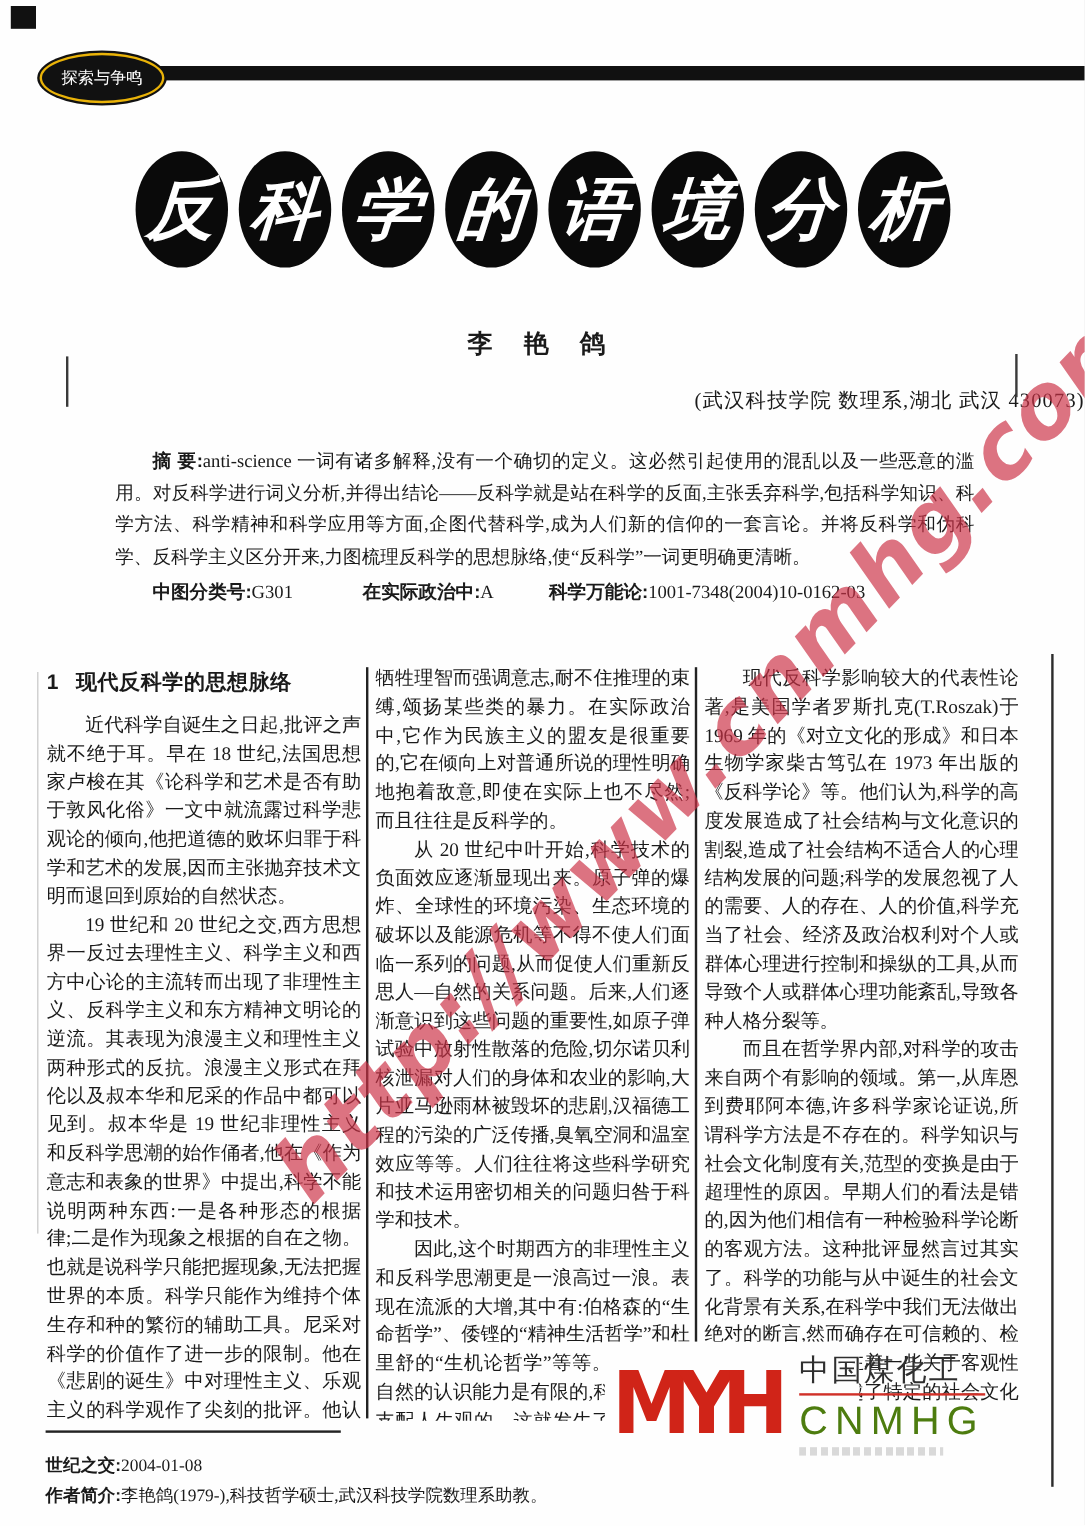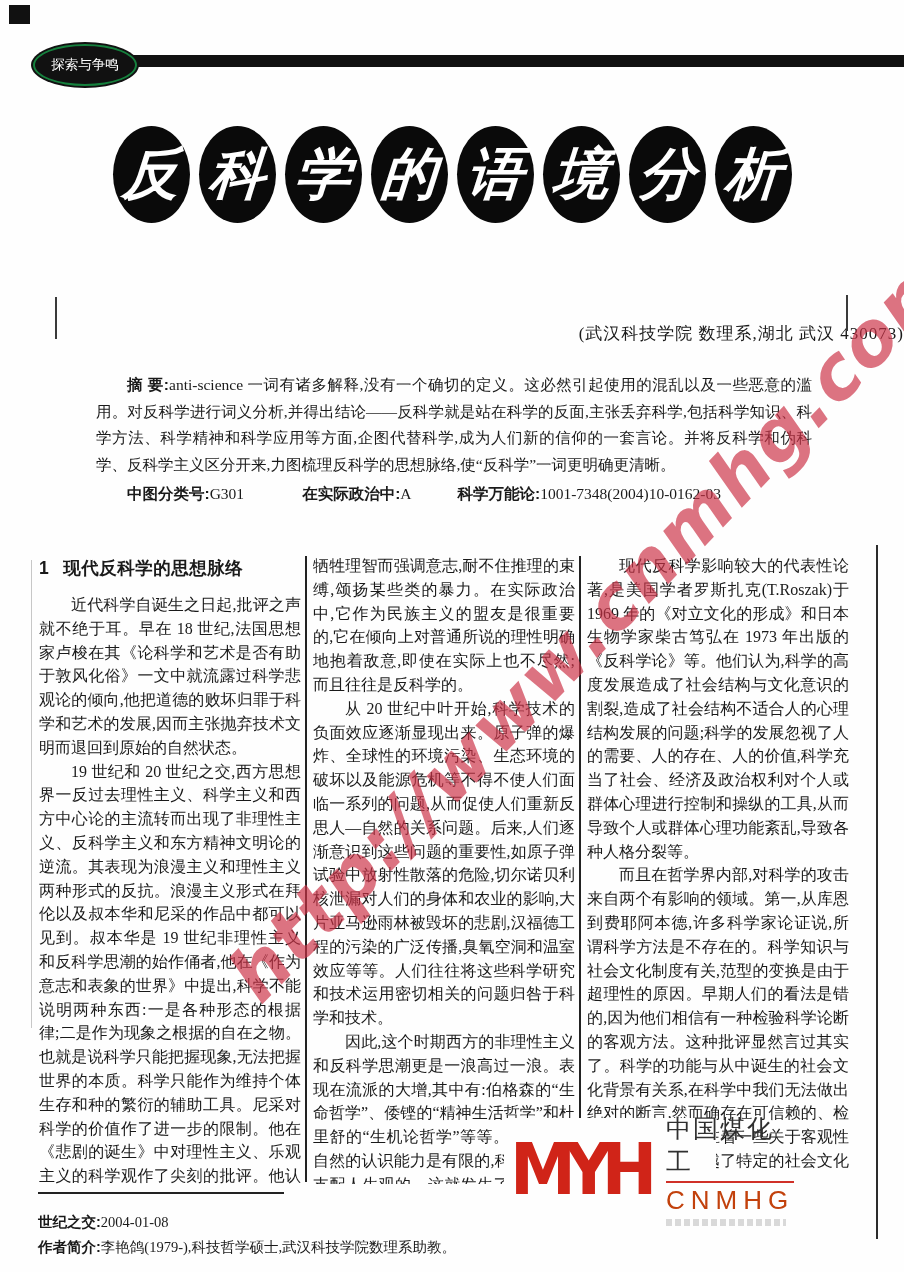--- a/index.html
+++ b/index.html
@@ -2,21 +2,21 @@
 <html><head>
 <meta charset="utf-8">
 <style>
   html,body{margin:0;padding:0;background:#e8e8e8;}
   .page{position:relative;width:904px;height:1272px;margin:0 auto;background:#fefefe;
         font-family:"Liberation Serif","DejaVu Serif",serif;color:#1a1a1a;overflow:hidden;}
   
   .corner-sq{position:absolute;left:9px;top:5px;width:21px;height:19px;background:#111;}
   .head-bar{position:absolute;left:103px;right:0;top:55px;height:12px;background:#111;}
   .head-badge{position:absolute;left:33px;top:44px;width:100px;height:38px;background:#111;
-        border:2px solid #15803d;box-shadow:0 0 0 2px #111;border-radius:50%;
+        border:2px solid #eab308;box-shadow:0 0 0 2px #111;border-radius:50%;
         display:flex;align-items:center;justify-content:center;}
   .head-badge span{color:#fff;font-size:13.5px;font-family:"Liberation Sans","DejaVu Sans",sans-serif;white-space:nowrap;}
   
   .title-row{position:absolute;left:0;right:0;top:126px;display:flex;justify-content:center;gap:9px;}
   .title-ball{width:77px;height:97px;background:#0a0a0a;border-radius:50%;
         display:flex;align-items:center;justify-content:center;}
   .title-ball span{color:#fff;font-size:56px;font-weight:bold;font-style:italic;
         font-family:"DejaVu Serif","Liberation Serif",serif;transform:skewX(-4deg);}
   .author{position:absolute;left:0;right:0;top:272px;text-align:center;font-size:21px;font-weight:bold;
         letter-spacing:10px;font-family:"Liberation Sans","DejaVu Sans",sans-serif;}
@@ -54,21 +54,21 @@
         color:rgba(203,48,70,.68);font-family:"DejaVu Sans","Liberation Sans",sans-serif;
         white-space:nowrap;pointer-events:none;z-index:5;}
   
   .logo{position:absolute;left:504px;top:1118px;width:212px;height:102px;background:#fefefe;
         display:flex;align-items:center;z-index:6;}
   .logo .mono{color:#d02418;font-weight:900;font-size:72px;line-height:72px;letter-spacing:-12px;
         font-family:"DejaVu Sans","Liberation Sans",sans-serif;transform:scaleX(.92);margin-right:14px;}
   .logo .txt{display:flex;flex-direction:column;}
   .logo .cn{font-size:25px;color:#2f2f2f;letter-spacing:2px;border-bottom:2px solid #d03028;
         padding-bottom:3px;font-family:"Liberation Sans","DejaVu Sans",sans-serif;}
-  .logo .en{font-size:26px;color:#c2410c;letter-spacing:6px;margin-top:2px;
+  .logo .en{font-size:33px;color:#4d7c0f;letter-spacing:6px;margin-top:2px;
         font-family:"Liberation Sans","DejaVu Sans",sans-serif;}
   .logo .fine{height:7px;width:120px;background:repeating-linear-gradient(90deg,#c9c9c9 0 6px,#fefefe 6px 9px);
         margin-top:3px;opacity:.7;}
 </style>
 </head>
 <body>
 
 <div class="page">
 
   <div class="corner-sq"></div>
@@ -97,20 +97,21 @@
         <span>境</span>
       </div>
     <div class="title-ball">
         <span>分</span>
       </div>
     <div class="title-ball">
         <span>析</span>
       </div>
   </div>
 
+  <div class="author">李 艳 鸽</div>
   <div class="affil">(武汉科技学院 数理系,湖北 武汉 430073)</div>
   <div class="tick l"></div>
   <div class="tick r"></div>
 
   <div class="meta">
     <p class="abstract-p"><span class="lbl">摘  要:</span><span>anti-science 一词有诸多解释,没有一个确切的定义。这必然引起使用的混乱以及一些恶意的滥用。对反科学进行词义分析,并得出结论——反科学就是站在科学的反面,主张丢弃科学,包括科学知识、科学方法、科学精神和科学应用等方面,企图代替科学,成为人们新的信仰的一套言论。并将反科学和伪科学、反科学主义区分开来,力图梳理反科学的思想脉络,使“反科学”一词更明确更清晰。</span></p>
     <p class="cls-line">
       <span class="grp1"><span class="lbl">中图分类号:</span><span>G301</span></span>
       <span class="grp2"><span class="lbl">在实际政治中:</span><span>A</span></span>
       <span class="grp3"><span class="lbl">科学万能论:</span><span>1001-7348(2004)10-0162-03</span></span>

